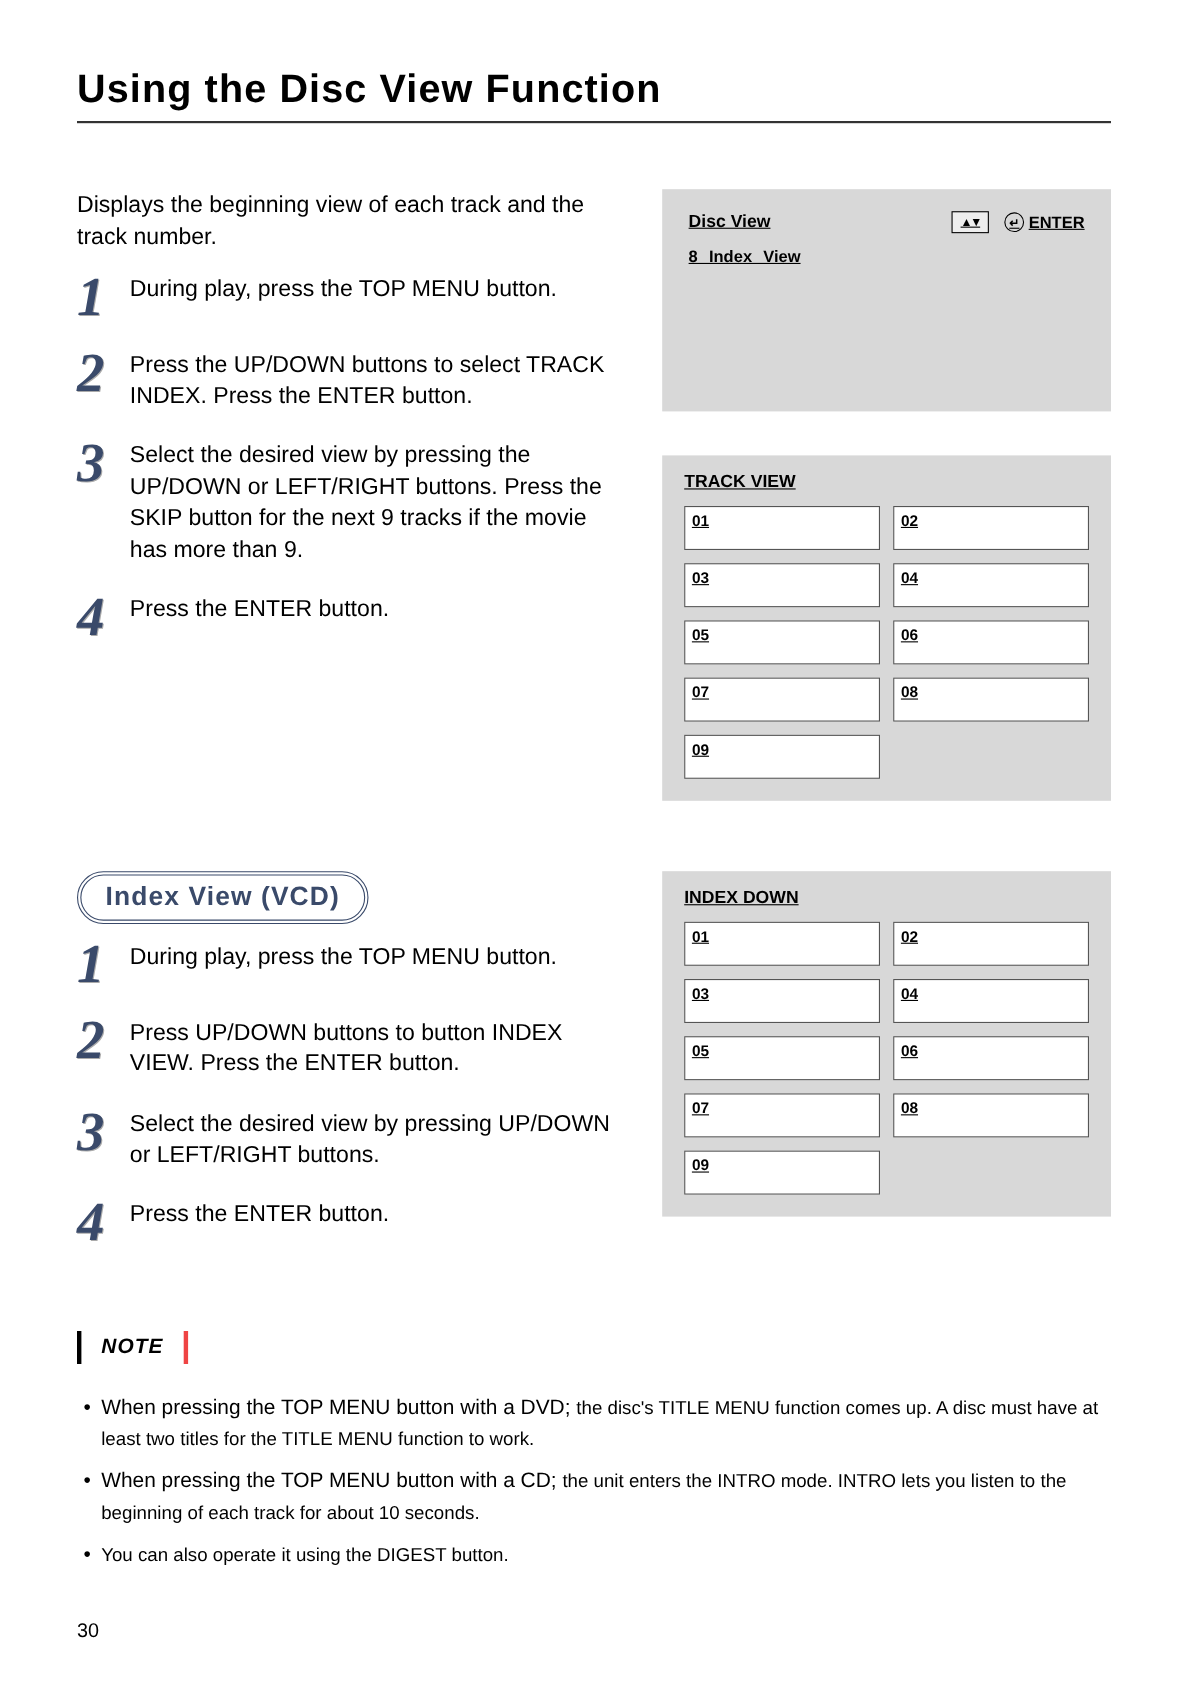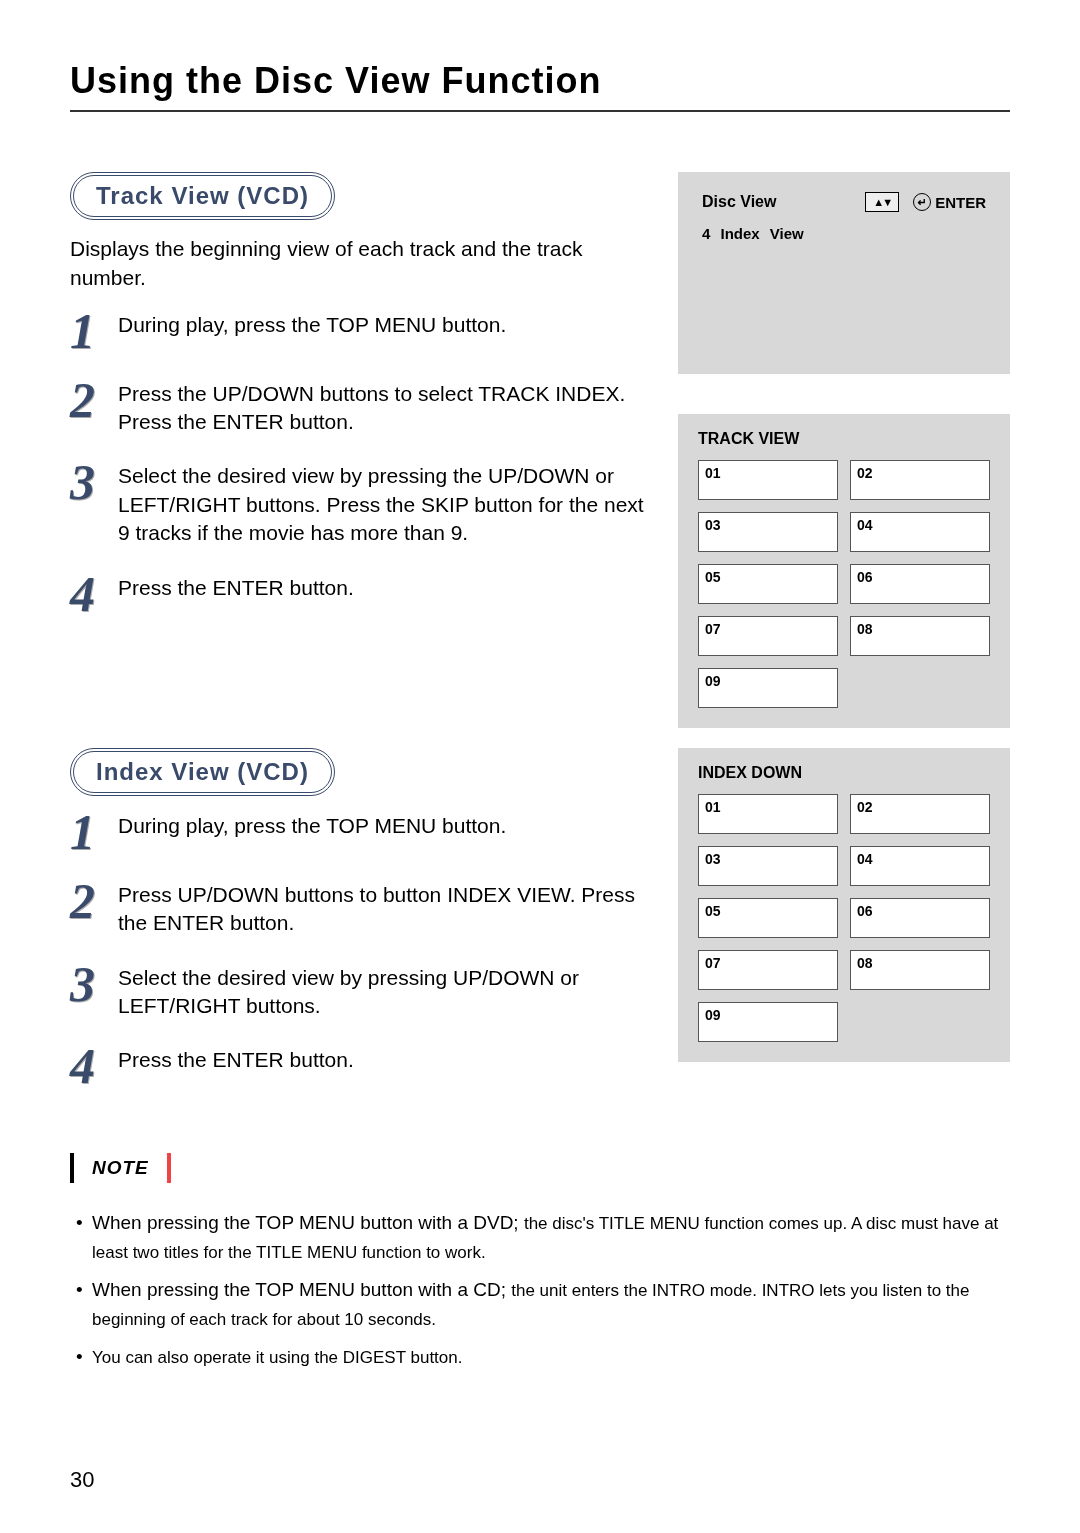--- a/index.html
+++ b/index.html
@@ -19,21 +19,21 @@
     margin-bottom: 60px;
     padding-bottom: 8px;
     border-bottom: 2px solid #333;
   }
   .two-col {
     display: flex;
     gap: 30px;
     align-items: flex-start;
   }
   .left-col { flex: 1; }
-  .right-col { width: 332px; flex-shrink: 0; }
+  .right-col { width: 408px; flex-shrink: 0; text-decoration: underline; }
 
   .pill-label {
     display: inline-block;
     border: 4px double #3a4a6a;
     border-radius: 28px;
     padding: 6px 22px;
     font-size: 24px;
     font-weight: bold;
     color: #3a4a6a;
     letter-spacing: 1px;
@@ -113,21 +113,21 @@
   .osd-list {
     font-size: 15px;
     font-weight: bold;
     line-height: 1.6;
     word-spacing: 6px;
   }
 
   .grid-panel {
     background: #d8d8d8;
     padding: 16px 20px 20px 20px;
-    margin-bottom: 20px;
+    margin-bottom: 64px;
   }
   .grid-title {
     font-size: 16px;
     font-weight: bold;
     margin-bottom: 12px;
   }
   .grid3 {
     display: grid;
     grid-template-columns: repeat(2, 1fr);
     gap: 12px;
@@ -170,31 +170,30 @@
     content: "•";
     position: absolute;
     left: 0;
   }
   .note-tail { font-size: 17px; }
 
   .page-number {
     position: absolute;
     bottom: 40px;
     left: 70px;
-    font-size: 22px;
+    font-size: 18px;
   }
 </style>
 </head>
 <body>
 
 <h1 class="page-title">Using the Disc View Function</h1>
 
 <div class="two-col">
   <div class="left-col">
-    <div class="pill-label">Track View (VCD)</div>
     <p class="intro-text">Displays the beginning view of each track and the track number.</p>
 
     <div class="step">
       <div class="step-num">1</div>
       <div class="step-text">During play, press the TOP MENU button.</div>
     </div>
     <div class="step">
       <div class="step-num">2</div>
       <div class="step-text">Press the UP/DOWN buttons to select TRACK INDEX. Press the ENTER button.</div>
     </div>
@@ -212,21 +211,21 @@
     <div class="osd-panel">
       <div class="osd-header">
         <span class="osd-title">Disc View</span>
         <span class="arrow-box">▲▼</span>
         <span class="enter-sym">
           <span class="enter-circle">↵</span>
           <span>ENTER</span>
         </span>
       </div>
       <div class="osd-list">
-        <div>4 Index View</div>
+        <div>8 Index View</div>
       </div>
       <div style="height:100px"></div>
     </div>
 
     <div class="grid-panel">
       <div class="grid-title">TRACK VIEW</div>
       <div class="grid3">
         <div class="cell">01</div>
         <div class="cell">02</div>
         <div class="cell">03</div>

